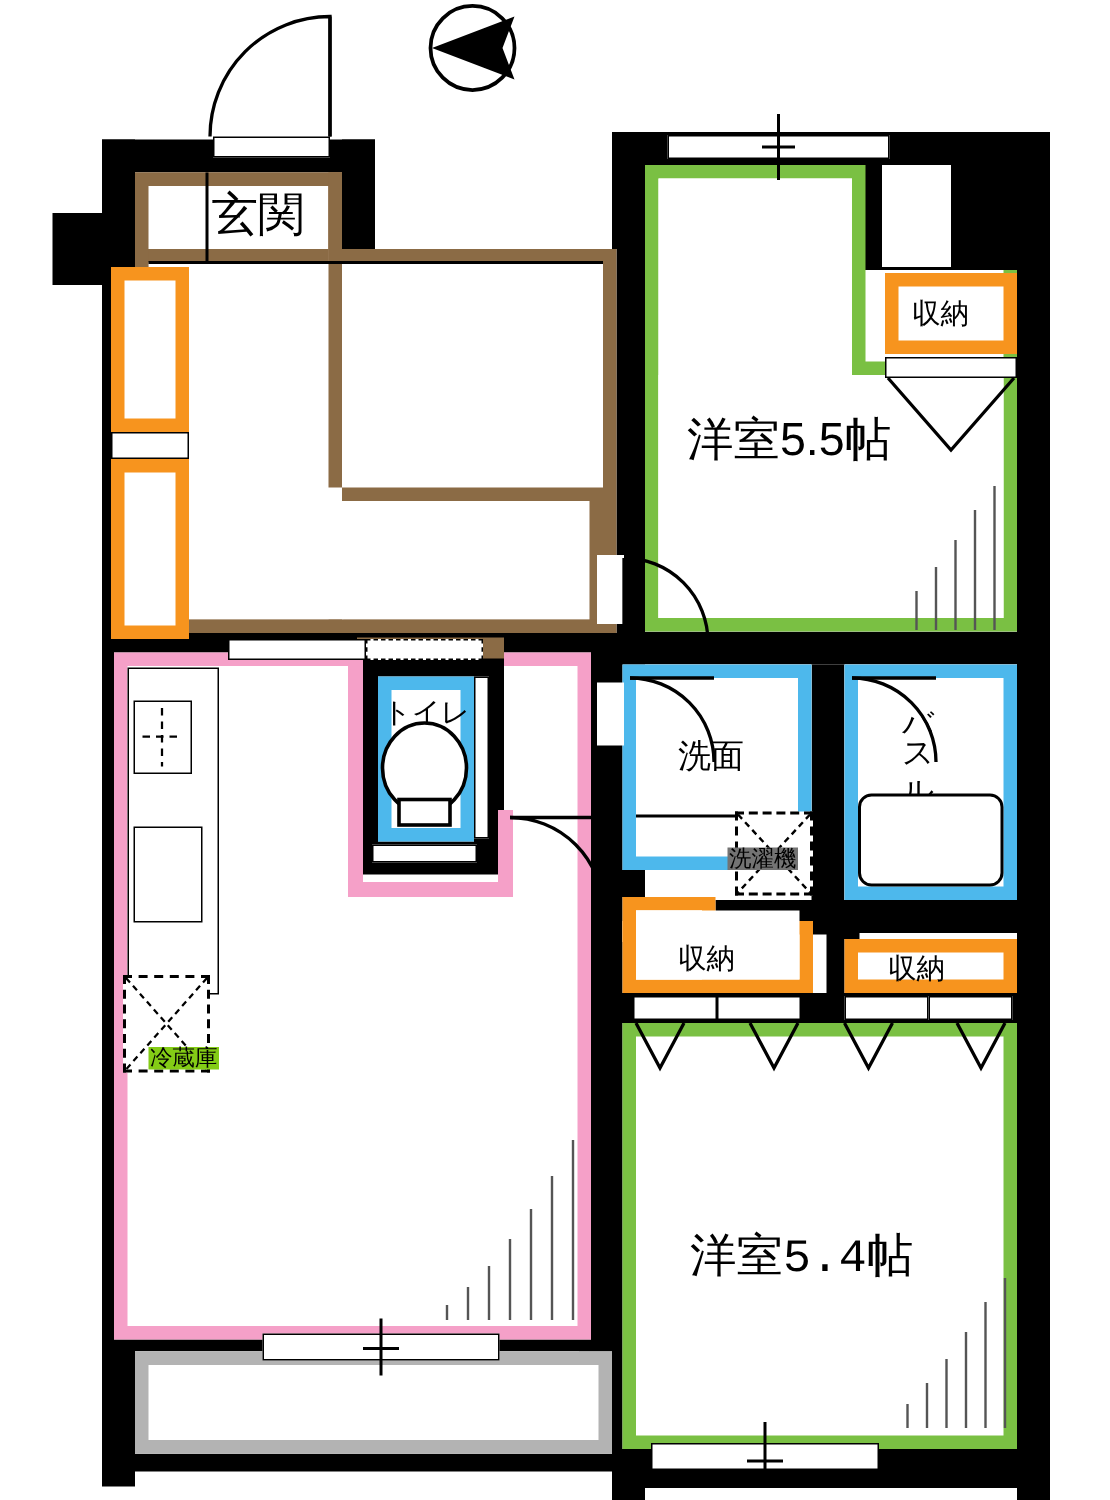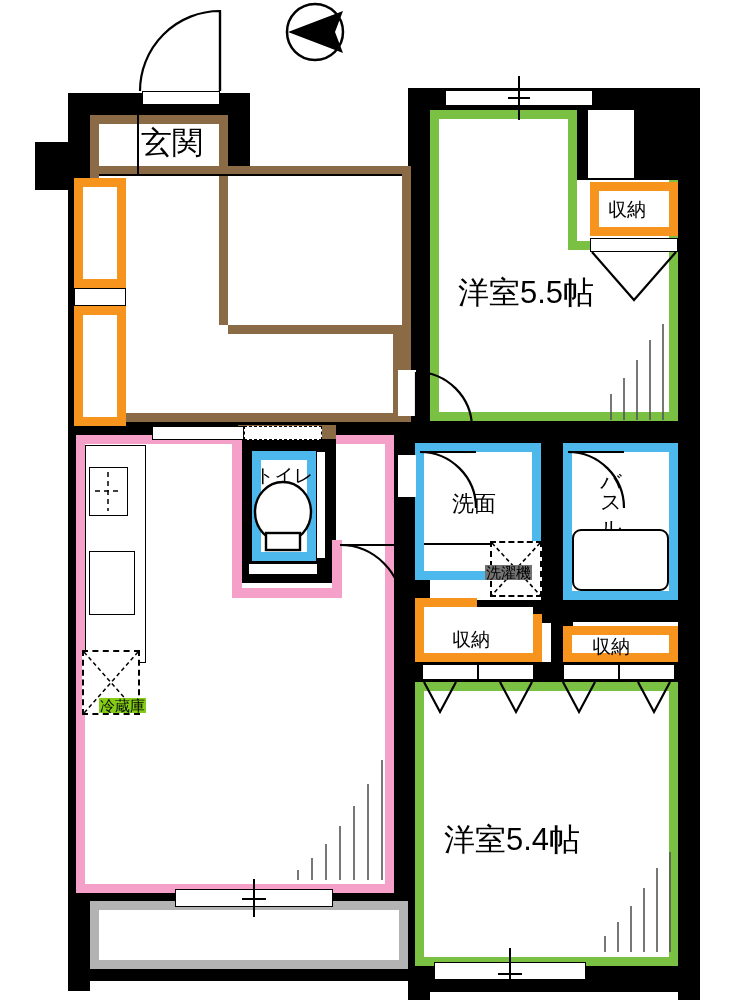--- a/index.html
+++ b/index.html
@@ -166,21 +166,21 @@
 
   <div class="abs room r-orange" style="left:563px; top:626px; width:115px; height:36px;"></div>
   <div class="label lbl-small" style="left:592px; top:637px;">収納</div>
 
   <div class="abs box-outline" style="left:422px; top:664px; width:56px; height:16px;"></div>
   <div class="abs box-outline" style="left:478px; top:664px; width:56px; height:16px;"></div>
   <div class="abs box-outline" style="left:563px; top:664px; width:56px; height:16px;"></div>
   <div class="abs box-outline" style="left:619px; top:664px; width:56px; height:16px;"></div>
 
   <div class="abs room r-green" style="left:415px; top:682px; width:263px; height:284px;"></div>
-  <div class="label lbl-room" style="left:444px; top:824px;">洋室5.4帖</div>
+  <div class="label lbl-room" style="left:460px; top:824px;font-family:Liberation Mono, monospace;">洋室5.4帖</div>
 
   <div class="abs room r-pink" style="left:76px; top:435px; width:318px; height:458px;"></div>
 
   <div class="abs box-outline" style="left:85px; top:445px; width:61px; height:218px;"></div>
   <div class="abs box-outline" style="left:89px; top:467px; width:39px; height:49px;"></div>
   <div class="abs box-outline" style="left:89px; top:551px; width:46px; height:64px;"></div>
   <svg class="ov">
     <line x1="95" y1="491" x2="122" y2="491" stroke="#000" stroke-width="1.5" stroke-dasharray="5,4"></line>
     <line x1="108" y1="472" x2="108" y2="511" stroke="#000" stroke-width="1.5" stroke-dasharray="5,4"></line>
   </svg>

